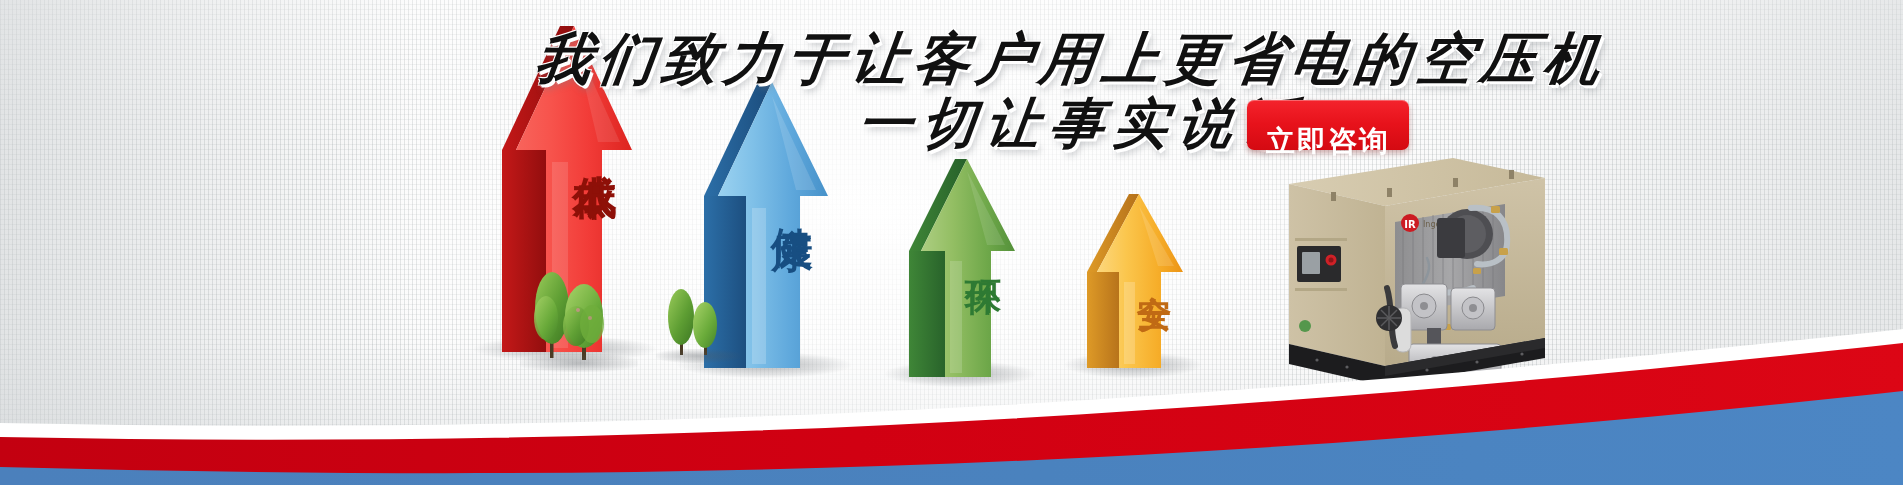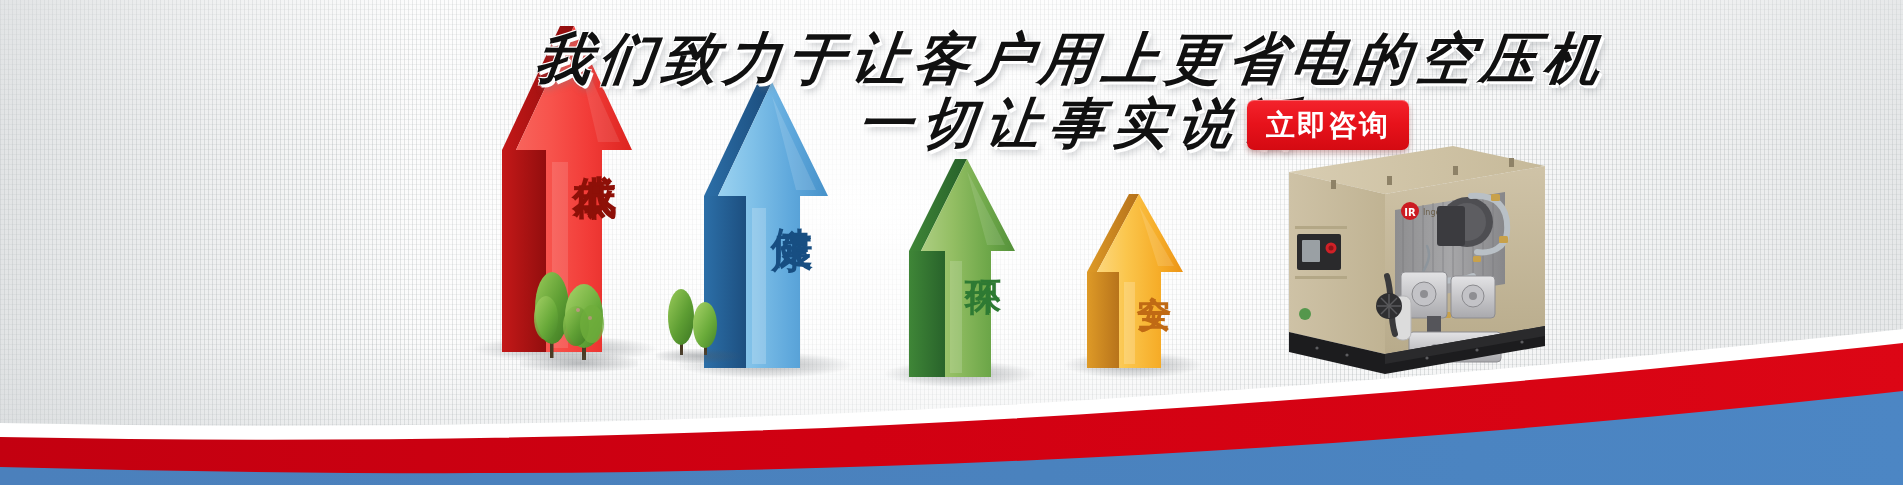--- a/index.html
+++ b/index.html
@@ -74,34 +74,34 @@
   .cta{
     position:absolute;left:1247px;top:100px;
     width:162px;height:50px;
     border:none;border-radius:7px;
     background:linear-gradient(180deg,#f4232c 0%,#e7121b 48%,#d40a12 100%);
     box-shadow:0 3px 6px rgba(120,20,20,.35), inset 0 1px 0 rgba(255,255,255,.30);
     color:#fff;
     font-family:"DejaVu Sans","Liberation Sans",sans-serif;
     font-size:29px;font-weight:bold;letter-spacing:2px;
     cursor:pointer;
-    padding:0;
+    padding:16px;
     line-height:50px;
   }
 
   
   .tree{position:absolute;}
   .tree svg{display:block;}
   .tree-shadow{
     position:absolute;
     background:radial-gradient(ellipse at 50% 50%, rgba(80,85,90,.38) 0%, rgba(80,85,90,.12) 55%, rgba(80,85,90,0) 78%);
   }
 
   
-  .machine{position:absolute;left:1277px;top:136px;width:276px;height:250px;}
+  .machine{position:absolute;left:1277px;top:148px;width:276px;height:250px;}
   .machine svg{display:block;}
 </style>
 </head>
 <body>
 
 <div class="banner">
 
   <div class="bg-mesh"></div>
   <div class="bg-sheen"></div>
 

